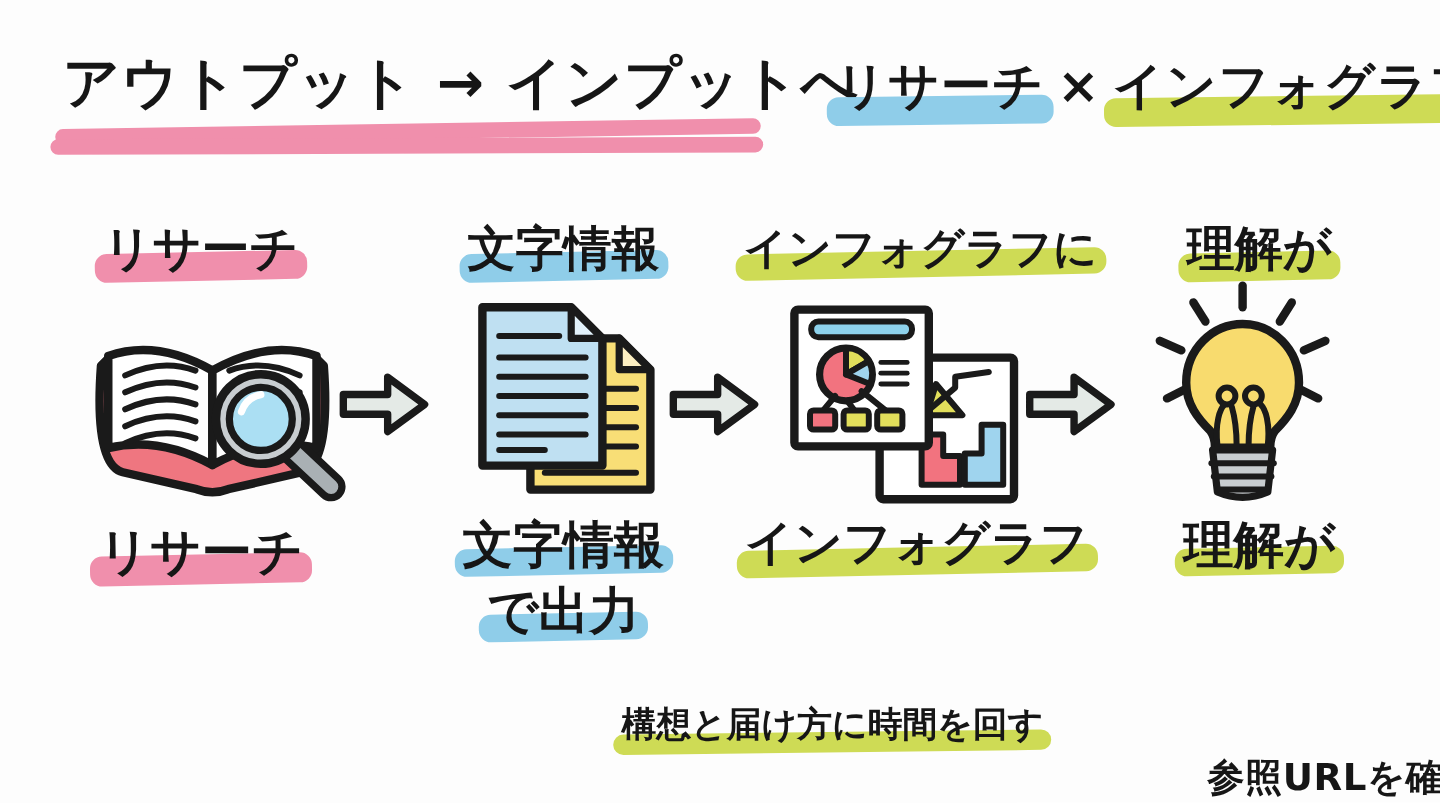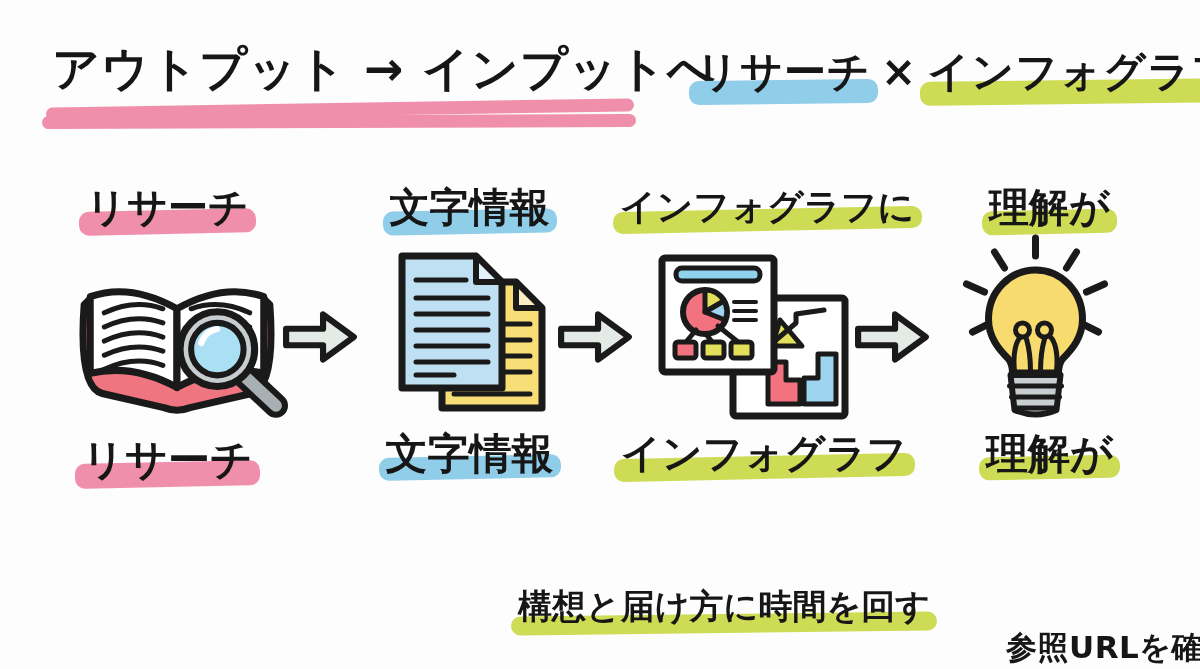--- a/index.html
+++ b/index.html
@@ -30,21 +30,21 @@
   .bl2{left:342px;top:426px;width:255px;font-size:42px;line-height:1.25;}
   .bl3{left:608px;top:426px;width:312px;font-size:40px;line-height:1.28;}
   .bl4{left:922px;top:426px;width:255px;font-size:42px;line-height:1.25;}
   .icon1{left:66px;top:248px;}
   .icon2{left:390px;top:248px;}
   .icon3{left:650px;top:250px;}
   .icon4{left:928px;top:234px;}
   .arrow{top:306px;}
   .ar1{left:282px;} .ar2{left:557px;} .ar3{left:854px;}
   .foot-left{left:36px;top:580px;font-size:43px;}
-  .foot-right{left:518px;top:584px;font-size:34px;}
+  .foot-right{left:518px;top:584px;font-size:29px;}
   .note{left:1006px;top:627px;font-size:31px;letter-spacing:0.5px;}
   svg{display:block;}
 </style>
 </head>
 <body>
 
 <div class="canvas">
 
   <div class="abs title-left">
     <span>アウトプット → インプットへ</span>
@@ -185,20 +185,21 @@
         <line x1="65" y1="174" x2="105" y2="174" stroke-width="5"></line>
       </g>
     </svg>
   </div>
 
   <div class="abs step-label bl1">
     <span class="hl" style="--hl:#F08FAC">リサーチ</span>
   </div>
   <div class="abs step-label bl2">
     <span class="line"><span class="hl" style="--hl:#8FCDE9">文字情報</span></span>
+    <span class="line"><span class="hl" style="--hl:#8FCDE9">で出力</span></span>
   </div>
   <div class="abs step-label bl3">
     <span class="line"><span class="hl" style="--hl:#CEDB55">インフォグラフ</span></span>
   </div>
   <div class="abs step-label bl4">
     <span class="line"><span class="hl" style="--hl:#CEDB55">理解が</span></span>
   </div>
 
   <div class="abs foot-right">
     <span class="hl low" style="--hl:#CEDB55">構想と届け方に時間を回す</span>

